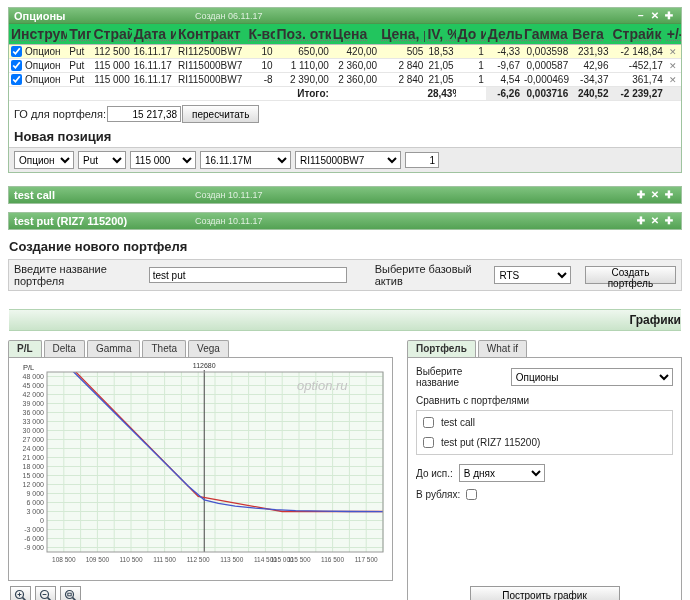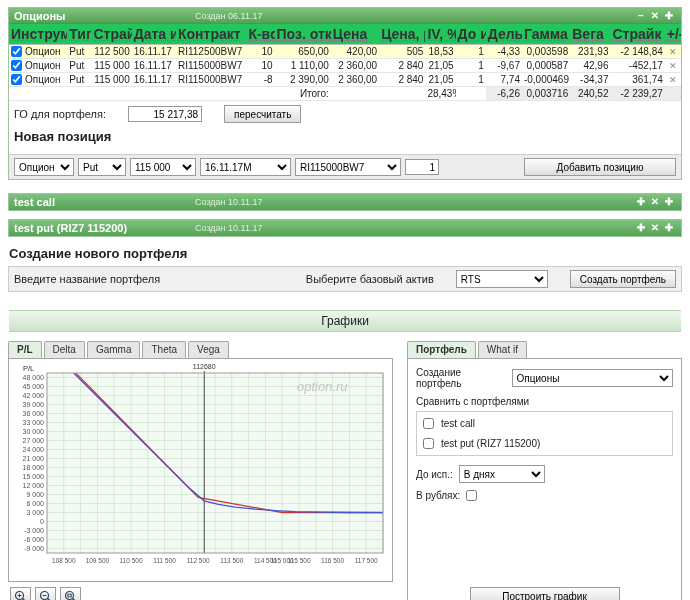--- a/index.html
+++ b/index.html
@@ -34,49 +34,49 @@
     text-decoration:underline dotted #777;
   }
   table.opt td {
     padding:1px 2px; border-bottom:1px solid #e6e6e6;
     white-space:nowrap; overflow:hidden; height:14px;
   }
   tr.sel td { background:#ffffd2; }
   .num { text-align:right; }
   .cell-check { display:flex; align-items:center; gap:3px; }
   input[type=checkbox] { margin:0; width:11px; height:11px; }
-  tr.totals td { font-weight:normal; border-top:1px solid #b5b5b5; }
+  tr.totals td { font-weight:bold; border-top:1px solid #b5b5b5; }
   tr.totals td.gray { background:#ececec; }
   .del { color:#888; font-size:9px; cursor:pointer; display:inline-block; width:12px; text-align:center; }
 
-  .margin-row { display:flex; align-items:center; gap:22px; padding:4px 5px; }
+  .margin-row { display:flex; align-items:center; gap:1px; padding:4px 5px; }
   input.txt { font-size:10px; height:16px; border:1px solid #999; padding:0 3px; font-family:"Liberation Sans",sans-serif; }
   .margin-input { width:74px; text-align:right; }
   button.btn {
     font-size:10px; height:18px; padding:0 9px; cursor:pointer;
     background:linear-gradient(#fdfdfd,#dedede); border:1px solid #999;
     font-family:"Liberation Sans",sans-serif;
   }
-  .newpos-heading { font-size:13px; font-weight:bold; padding:2px 5px 10px; }
+  .newpos-heading { font-size:13px; font-weight:bold; padding:2px 5px 3px; }
   .newpos-row { display:flex; align-items:center; gap:4px; background:#ececec; border-top:1px solid #ccc; padding:3px 5px; }
   select.sm { font-size:10px; height:18px; border:1px solid #999; background:#fff; font-family:"Liberation Sans",sans-serif; }
   .w46{width:48px} .w58{width:60px} .w66{width:66px} .w80{width:91px} .w104{width:106px}
   .qty-input { width:34px; text-align:right; }
   .btn-add { width:152px; }
 
   .section-heading { font-size:13px; font-weight:bold; margin:9px 0 5px 1px; }
-  .form-row { display:flex; align-items:center; gap:22px; background:#f0f0f0; border:1px solid #ccc; padding:3px 5px; }
+  .form-row { display:flex; align-items:center; gap:14px; background:#f0f0f0; border:1px solid #ccc; padding:3px 5px; }
   .name-input { width:238px; }
   .asset-select { width:92px; }
 
   .charts-bar {
     margin:18px 1px 9px;
     background:linear-gradient(#eef7ee,#cae4ca);
     border-top:1px solid #b3d4b3; border-bottom:1px solid #b3d4b3;
-    text-align:center; font-weight:normal; font-size:12px; padding:3px 0; color:#1c1c1c;
+    text-align:right; font-weight:bold; font-size:12px; padding:3px 0; color:#1c1c1c;
   }
 
   .columns { display:flex; gap:14px; align-items:flex-start; }
   .left-col { width:385px; }
   .right-col { flex:1; }
 
   .tabs { display:flex; gap:2px; }
   .tab {
     font-size:10px; padding:2px 8px 3px; cursor:pointer;
     border:1px solid #a5a5a5; border-bottom:none; border-radius:2px 2px 0 0;
@@ -215,21 +215,21 @@
           <td>Put</td>
           <td class="num">115 000</td>
           <td>16.11.17</td>
           <td>RI115000BW7</td>
           <td class="num">-8</td>
           <td class="num">2 390,00</td>
           <td class="num">2 360,00</td>
           <td class="num">2 840</td>
           <td class="num">21,05</td>
           <td class="num">1</td>
-          <td class="num">7,74</td>
+          <td class="num">4,54</td>
           <td class="num">-0,000469</td>
           <td class="num">-34,37</td>
           <td class="num">361,74</td>
           <td><span class="del">✕</span></td>
         </tr>
         <tr class="totals">
           <td colspan="7" class="num">Итого:</td>
           <td></td>
             <td></td>
           <td class="num">28,43%</td>
@@ -251,21 +251,20 @@
 
     <div class="newpos-heading">Новая позиция</div>
     <div class="newpos-row">
       <select class="sm w58"><option>Опцион</option></select>
       <select class="sm w46"><option>Put</option></select>
       <select class="sm w66"><option>115 000</option></select>
       <select class="sm w80"><option>16.11.17M</option></select>
       <select class="sm w104"><option>RI115000BW7</option></select>
       <input class="txt qty-input" value="1" style="">
       <span class="spacer" style="flex:1"></span>
-      <button class="btn btn-add">Добавить позицию</button>
     </div>
   </div>
 
   <div class="mini">
     <div class="panel-bar" style="border-bottom:none;">
       <span class="ptitle">test call</span>
       <span class="created">Создан 10.11.17</span>
       <span class="spacer"></span>
       <span class="win-btn">✚</span>
       <span class="win-btn">✕</span>
@@ -280,20 +279,21 @@
       <span class="spacer"></span>
       <span class="win-btn">✚</span>
       <span class="win-btn">✕</span>
       <span class="win-btn">✚</span>
     </div>
   </div>
 
   <div class="section-heading">Создание нового портфеля</div>
   <div class="form-row">
     <span>Введите название портфеля</span>
+    <input class="txt name-input" value="test put" style="">
     <span class="spacer" style="flex:1"></span>
     <span>Выберите базовый актив</span>
     <select class="sm asset-select"><option>RTS</option></select>
     <button class="btn">Создать портфель</button>
   </div>
 
   <div class="charts-bar">Графики</div>
 
   <div class="columns">
     <div class="left-col">
@@ -418,21 +418,21 @@
       </div>
     </div>
 
     <div class="right-col">
       <div class="tabs">
         <span class="tab active">Портфель</span>
         <span class="tab">What if</span>
       </div>
       <div class="right-box">
         <div class="rp-row">
-          <span>Создание портфель</span>
+          <span>Выберите название</span>
           <select class="sm portfolio-select"><option>Опционы</option></select>
         </div>
         <div class="rp-row" style="margin-bottom:4px;">
           <span>Сравнить с портфелями</span>
         </div>
         <div class="compare-box">
           <label class="compare-item">
             <input type="checkbox" style="">
             <span>test call</span>
           </label>

